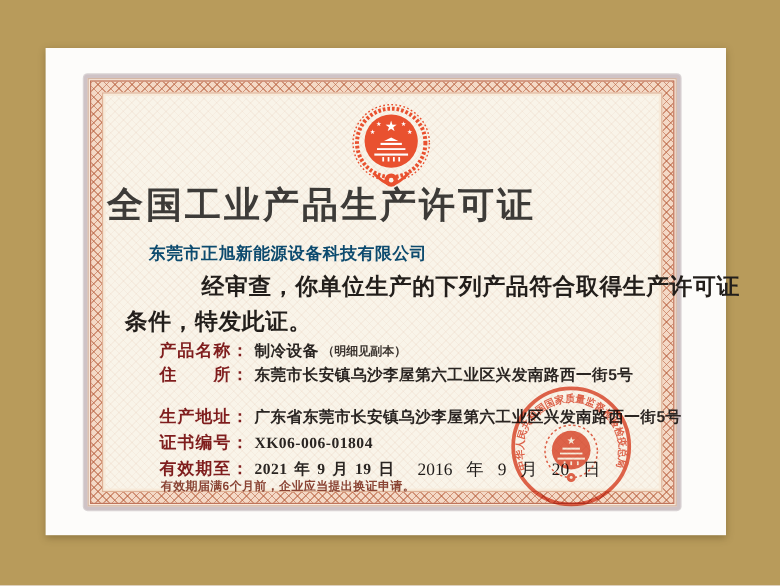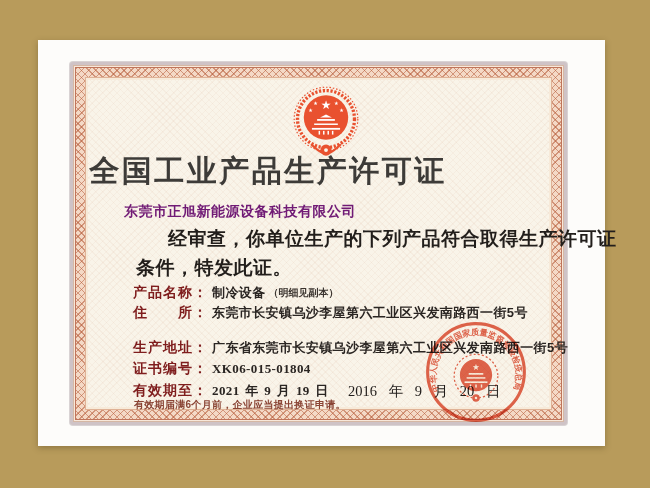--- a/index.html
+++ b/index.html
@@ -43,24 +43,24 @@
     border:1px solid #dfb296;
     box-shadow:inset 0 0 0 2px #f7ead9;
   }
   
   .abs{position:absolute;}
   .title{
     left:0;top:151px;width:536px;text-align:center;
     font-family:"Liberation Serif", serif;
     font-size:30px;font-weight:700;letter-spacing:2.5px;color:#3d3b38;
   }
-  .company{left:124px;top:203px;font-size:14px;font-weight:600;color:#701a75;letter-spacing:.5px;}
+  .company{left:124px;top:203px;font-size:14px;font-weight:600;color:#0c4a6e;letter-spacing:.5px;}
   .stmt{font-size:19px;font-weight:700;color:#221e1b;letter-spacing:.5px;}
   .stmt1{left:133px;top:226px;margin-left:35px;}
-  .stmt2{left:104px;top:255px;margin-left:32px;}
+  .stmt2{left:104px;top:255px;}
   .row{position:absolute;left:133px;display:flex;align-items:baseline;white-space:nowrap;}
   .row .lbl{font-size:14px;font-weight:700;color:#7f1d1d;letter-spacing:1px;}
   .row .val{font-size:13px;font-weight:600;color:#2a2522;margin-left:4px;letter-spacing:.4px;}
   .row .paren{font-size:10px;font-weight:600;color:#3a332e;margin-left:3px;position:relative;top:-1px;}
   .val-num{font-family:"Liberation Serif", serif;font-size:14px;font-weight:500;color:#201c1a;letter-spacing:.6px;}
   .issue-date{
     left:348px;top:382px;
     font-family:"Liberation Serif", serif;
     font-size:14.5px;font-weight:500;color:#201c1a;
     word-spacing:8px;white-space:nowrap;
@@ -133,21 +133,21 @@
     <span class="val">东莞市长安镇乌沙李屋第六工业区兴发南路西一街5号</span>
   </div>
 
   <div class="row" style="top:339px;">
     <span class="lbl">生产地址：</span>
     <span class="val">广东省东莞市长安镇乌沙李屋第六工业区兴发南路西一街5号</span>
   </div>
 
   <div class="row" style="top:360px;text-align:center;">
     <span class="lbl">证书编号：</span>
-    <span class="val val-num">XK06-015-01804</span>
+    <span class="val val-num">XK06-006-01804</span>
   </div>
 
   <div class="row" style="top:382px;">
     <span class="lbl">有效期至：</span>
     <span class="val val-num valid-date">2021 年 9 月 19 日</span>
   </div>
 
   <div class="abs issue-date">2016 年 9 月 20 日</div>
 
   <div class="abs note">有效期届满6个月前，企业应当提出换证申请。</div>

